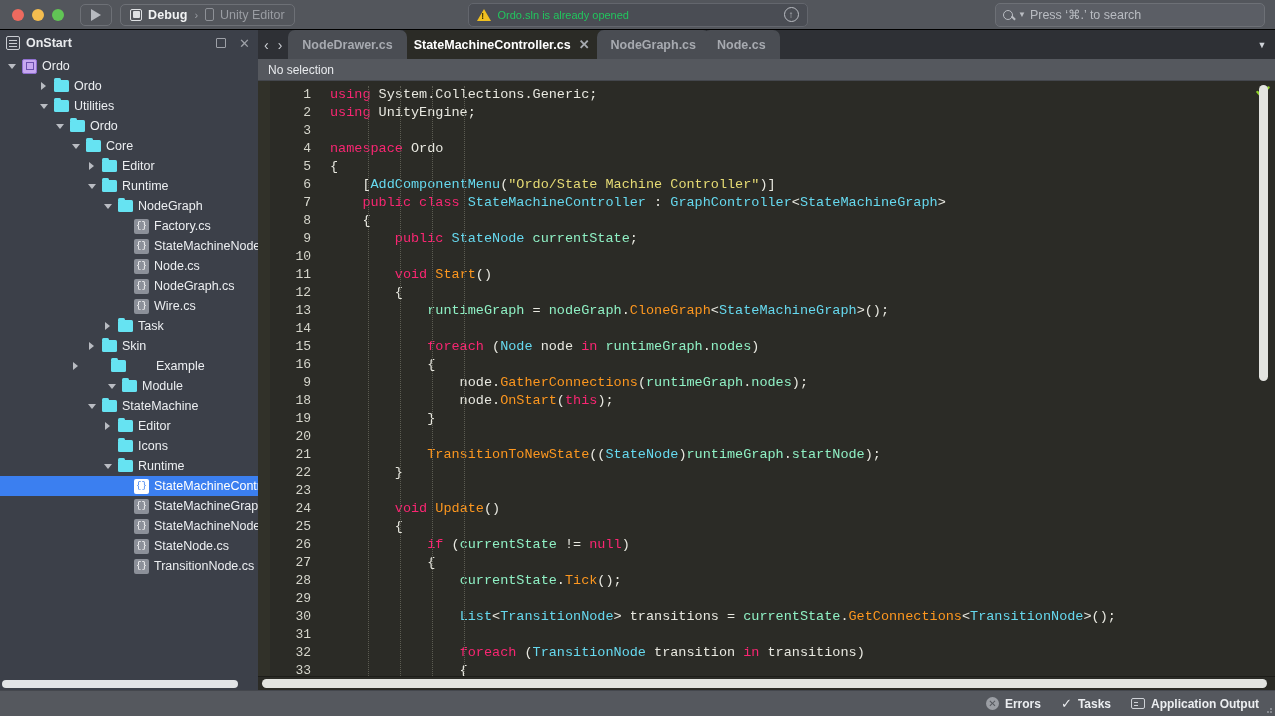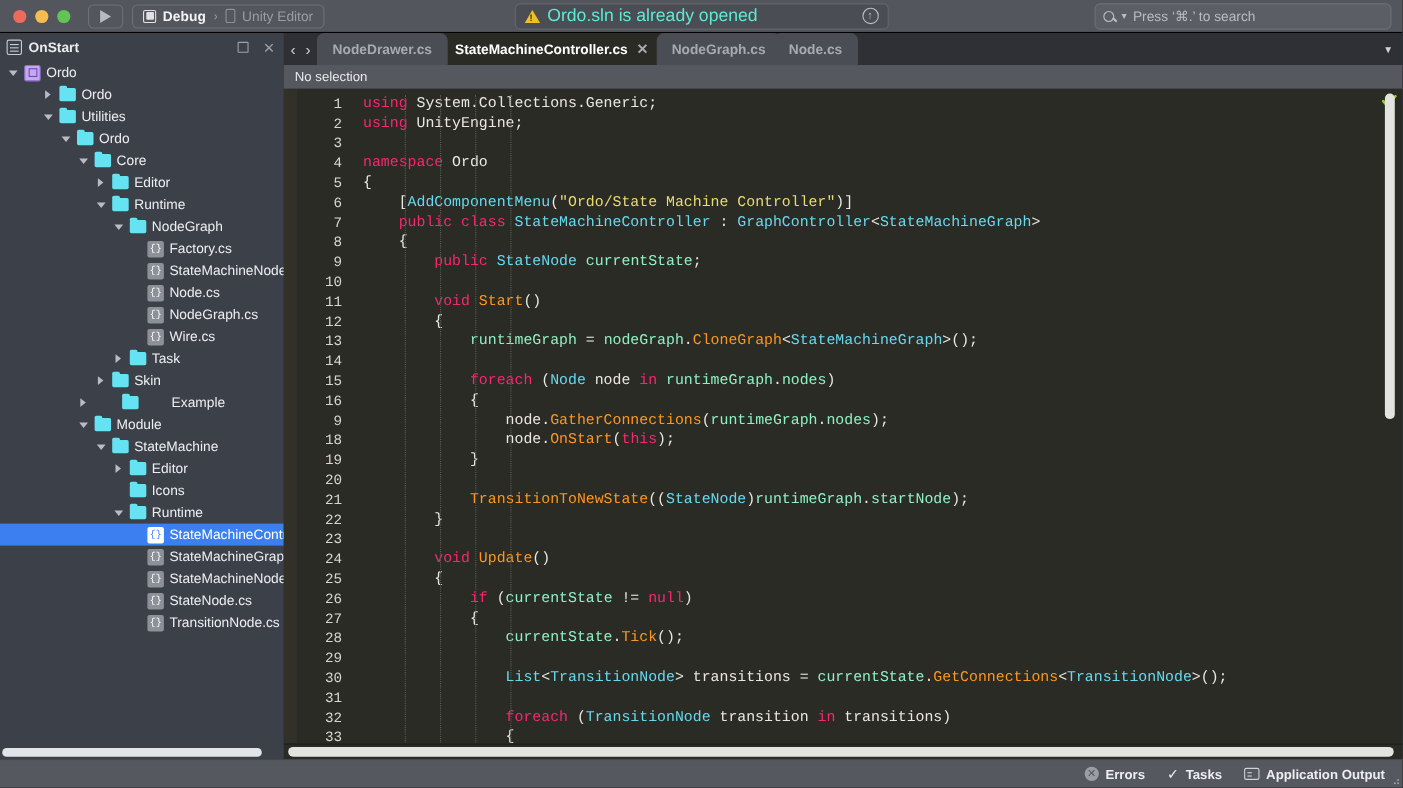--- a/index.html
+++ b/index.html
@@ -62,21 +62,21 @@
   }
   .warn-tri{
     width:0;height:0;border-style:solid;border-width:0 7px 12px 7px;
     border-color:transparent transparent #f0c020 transparent;
     position:relative; flex:none;
   }
   .warn-tri::after{
     content:"!"; position:absolute; left:-2.2px; top:3.6px; font-size:8.5px;
     color:#3a3000; font-weight:bold; line-height:1;
   }
-  .notif-text{ color:#5eead4; font-size:16px; flex:1; }
+  .notif-text{ color:#22c55e; font-size:11px; flex:1; }
   .notif-ico{
     width:15px;height:15px;border-radius:50%;border:1.4px solid #b9bcc2;
     display:flex;align-items:center;justify-content:center;
     color:#b9bcc2;font-size:10px;line-height:1;
   }
 
   .search{
     position:absolute; right:10px; width:270px; height:24px;
     background:#5b5e65; border:1px solid #6d7076; border-radius:5px;
     display:flex; align-items:center; padding:0 7px; gap:4px;
@@ -391,21 +391,21 @@
           <div class="row" style="padding-left: 86px;">
             <span class="tw closed"></span>
             <span class="ico-folder"></span>
             <span class="label">Skin</span>
           </div>
           <div class="row" style="padding-left: 70px; gap: 30px;">
             <span class="tw closed"></span>
             <span class="ico-folder"></span>
             <span class="label">Example</span>
           </div>
-          <div class="row" style="padding-left: 70px;">
+          <div class="row" style="padding-left: 106px;">
             <span class="tw open"></span>
             <span class="ico-folder"></span>
             <span class="label">Module</span>
           </div>
           <div class="row" style="padding-left: 86px;">
             <span class="tw open"></span>
             <span class="ico-folder"></span>
             <span class="label">StateMachine</span>
           </div>
           <div class="row" style="padding-left: 102px;">

